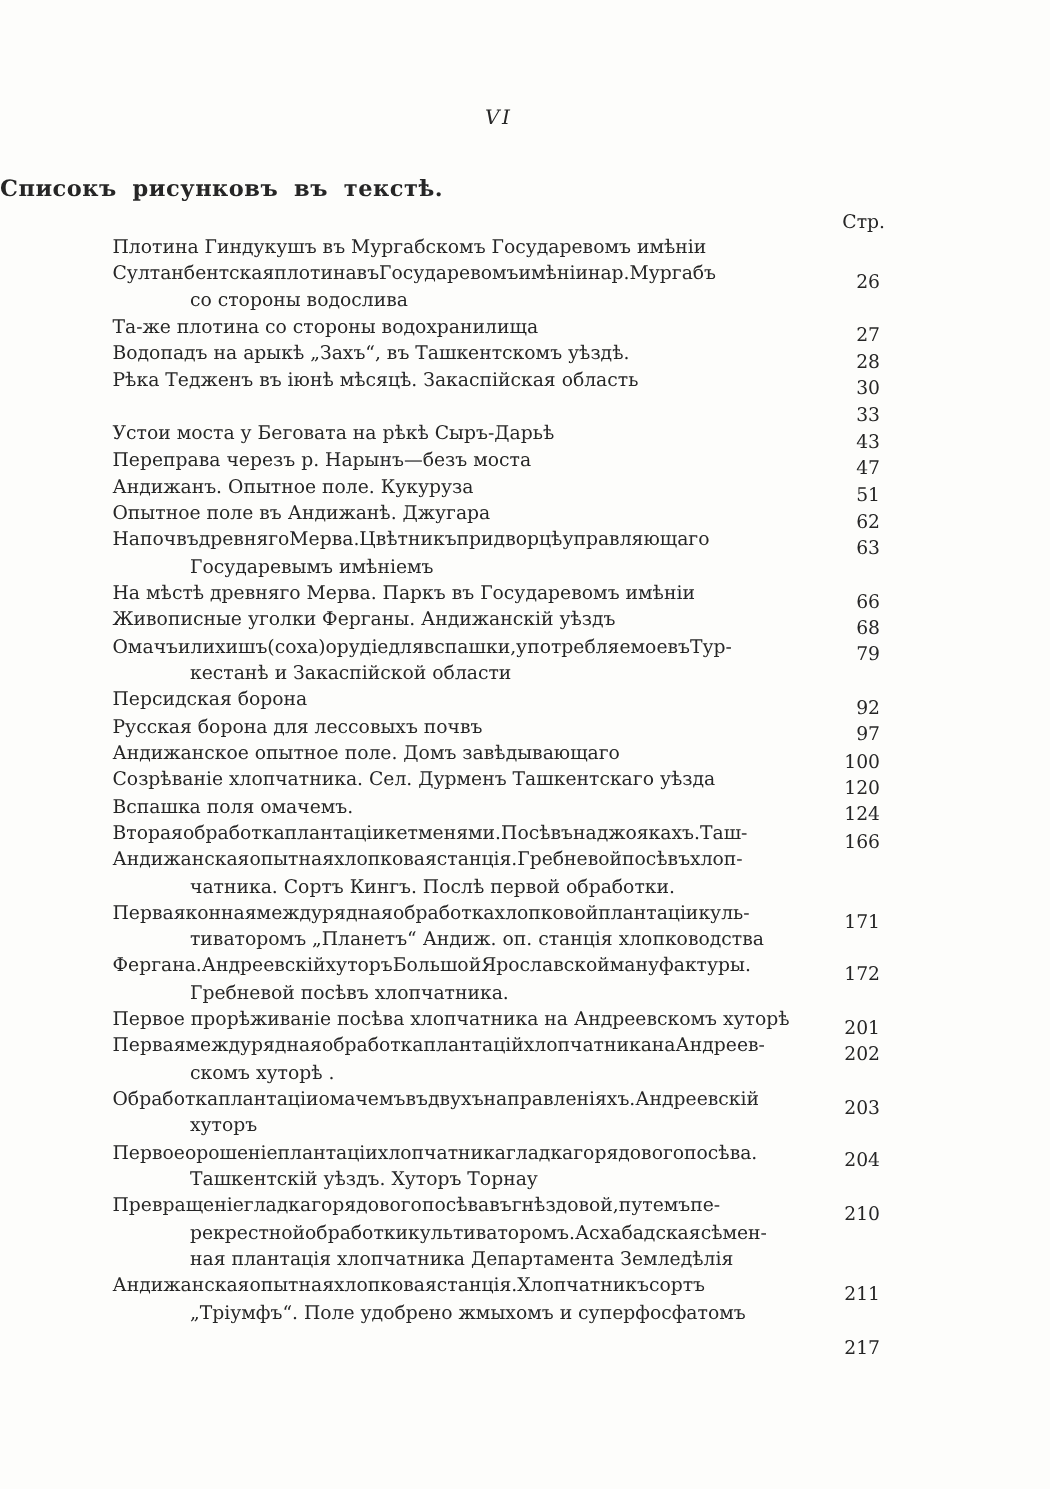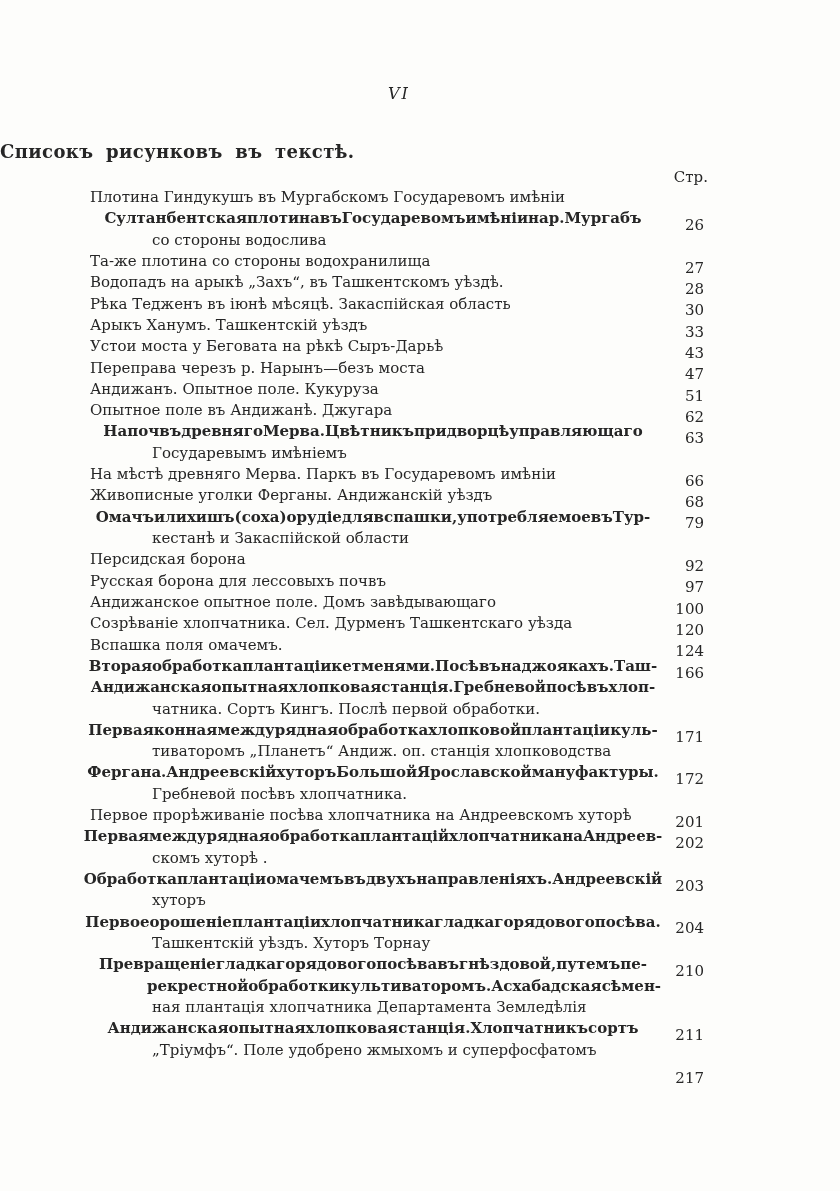--- a/index.html
+++ b/index.html
@@ -39,23 +39,22 @@
     height:21.32px;line-height:21.32px;
     font-size:15px;
   }
   .row .txt{
     display:inline-block;
     white-space:nowrap;
   }
   .row.indent .txt{margin-left:62px;}
   .row.just .txt{
     display:flex;
-    justify-content:center;
+    justify-content:flex-start;
     width:566px;
-    font-weight:bold;
   }
   .row.indent.just .txt{width:504px;}
   .row .pg{
     position:absolute;right:2px;top:0;
     font-size:15px;
     margin-top:28px;
   }
 </style>
 </head>
 <body>
@@ -95,21 +94,20 @@
   </div>
       <div class="row">
     <span class="txt">Водопадъ на арыкѣ „Захъ“, въ Ташкентскомъ уѣздѣ.</span>
     <span class="pg">30</span>
   </div>
       <div class="row">
     <span class="txt">Рѣка Тедженъ въ іюнѣ мѣсяцѣ. Закаспійская область</span>
     <span class="pg">33</span>
   </div>
       <div class="row">
-    <span class="txt">Арыкъ Ханумъ. Ташкентскій уѣздъ</span>
     <span class="pg">43</span>
   </div>
       <div class="row">
     <span class="txt">Устои моста у Беговата на рѣкѣ Сыръ-Дарьѣ</span>
     <span class="pg">47</span>
   </div>
       <div class="row">
     <span class="txt">Переправа черезъ р. Нарынъ—безъ моста</span>
     <span class="pg">51</span>
   </div>

